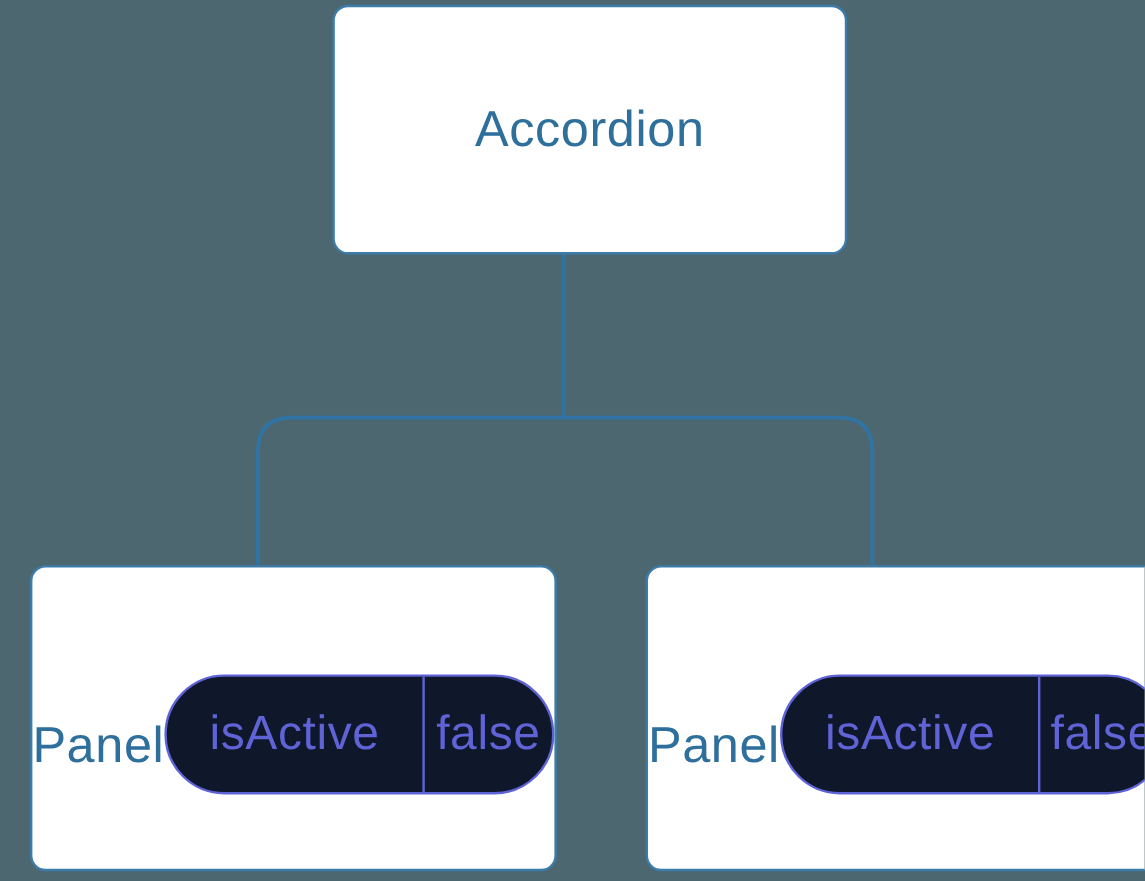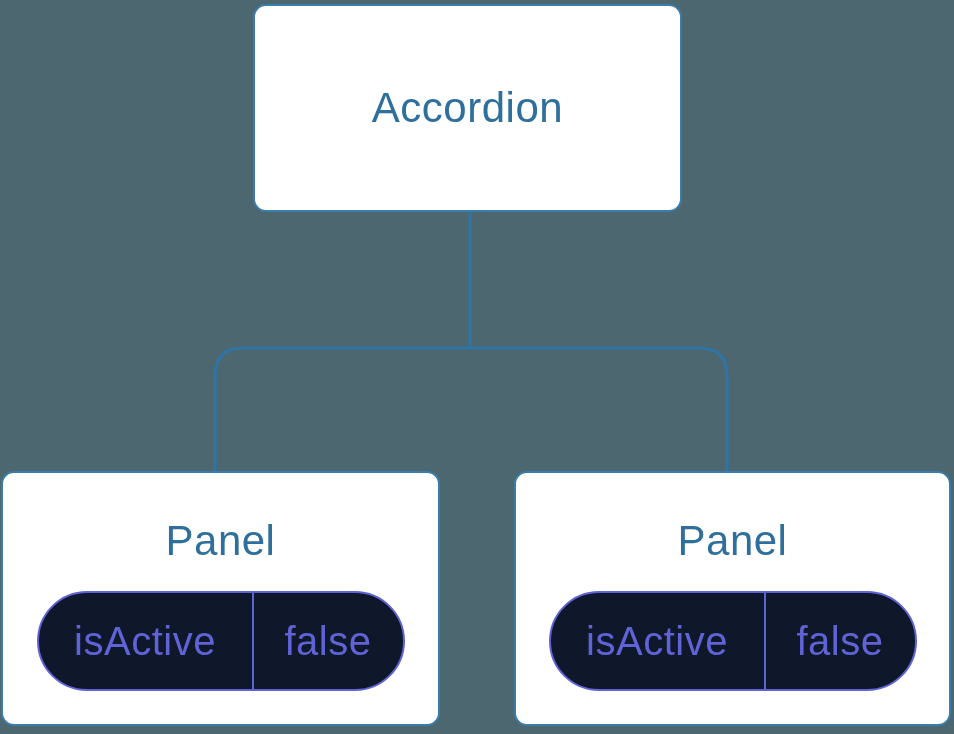--- a/index.html
+++ b/index.html
@@ -6,32 +6,32 @@
   #canvas{
     position:relative;width:954px;height:734px;overflow:hidden;
     background:var(--bg,#4D6770);
     font-family:"Liberation Sans",sans-serif;
     -webkit-font-smoothing:antialiased;
   }
   #connector-svg{position:absolute;left:0;top:0;pointer-events:none;}
   .node{
     position:absolute;background:var(--node-fill,#fff);
     border:2.5px solid var(--node-border,#3B7CA9);
-    border-radius:13px;box-sizing:border-box;
+    border-radius:13px;box-sizing:border-box;margin-left:24px;
   }
   .node-title{
     color:var(--node-text,#2E6F9C);
     font-size:42px;font-weight:500;letter-spacing:0.5px;line-height:48px;
   }
   #root-node{
     left:253px;top:4px;width:429px;height:208px;
     display:flex;align-items:center;justify-content:center;
   }
   .panel{
-    display:flex;flex-direction:column;align-items:center;
+    display:flex;flex-direction:row;align-items:center;
   }
   #panel-left{left:1px;top:471px;width:439px;height:255px;}
   #panel-right{left:514px;top:471px;width:437px;height:255px;}
   .panel .node-title{margin-top:44px;}
   .state-pill{
     margin-top:26px;width:368px;height:100px;box-sizing:border-box;
     border:2px solid var(--pill,#5F63D6);border-radius:50px;
     background:#0f172a;display:flex;overflow:hidden;
   }
   .pill-cell{

